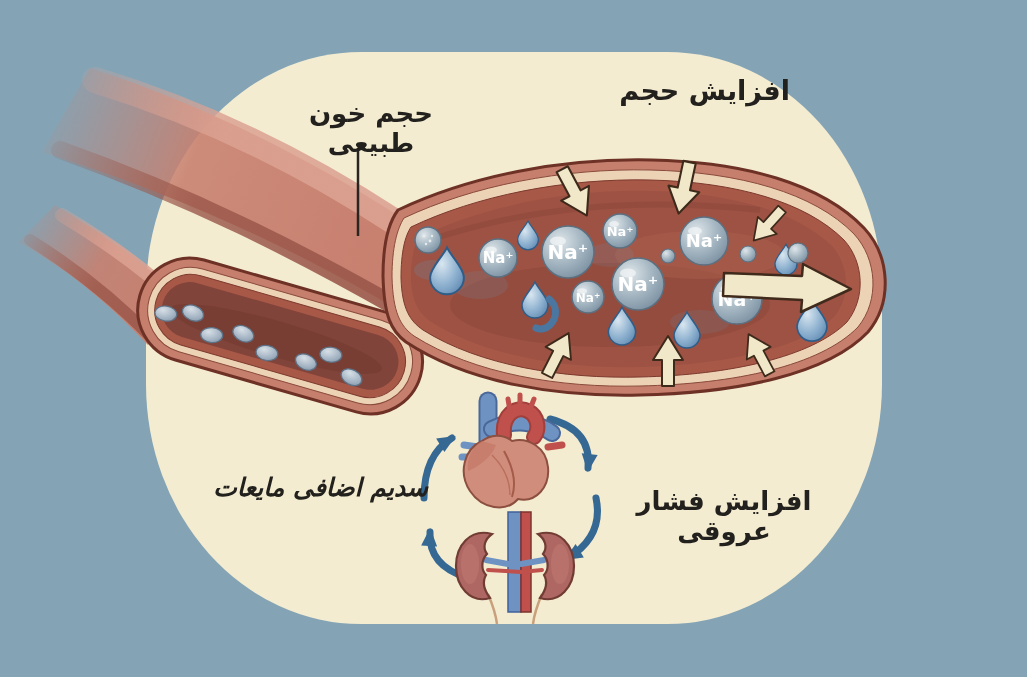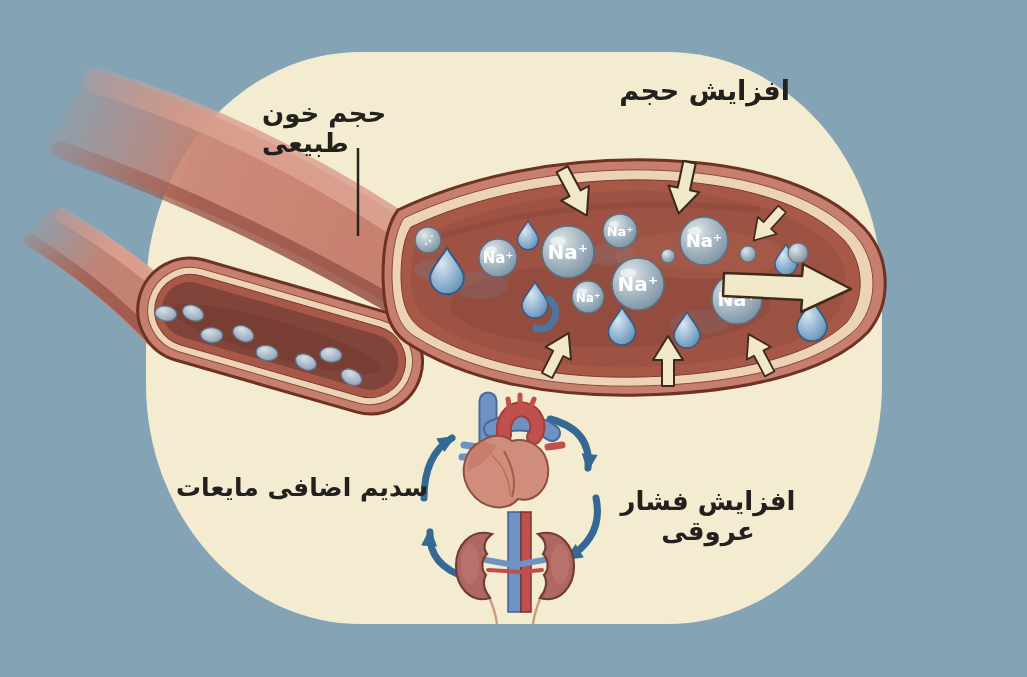--- a/index.html
+++ b/index.html
@@ -5,24 +5,24 @@
   html,body{margin:0;padding:0;background:#84a4b6;}
   .stage{
     position:relative;width:1027px;height:677px;overflow:hidden;
     font-family:"DejaVu Sans",sans-serif;
   }
   .stage svg{position:absolute;left:0;top:0;}
   .cap{
     position:absolute;color:#23211d;font-weight:700;direction:rtl;
     font-family:"DejaVu Sans",sans-serif;
   }
-  .cap-normal{left:262px;top:98px;width:218px;font-size:26px;text-align:left;}
+  .cap-normal{left:262px;top:98px;width:218px;font-size:26px;text-align:center;}
   .cap-increase{left:575px;top:70px;width:215px;font-size:27px;line-height:42px;}
-  .cap-sodium{left:170px;top:468px;width:258px;font-size:25px;text-align:right;line-height:40px;}
-  .cap-vascular{left:582px;top:486px;width:252px;font-size:26px;text-align:center;}
+  .cap-sodium{left:170px;top:468px;width:258px;font-size:25px;text-align:right;line-height:40px;font-style:italic;}
+  .cap-vascular{left:598px;top:486px;width:252px;font-size:26px;text-align:center;}
 </style>
 </head>
 <body>
 
 <div class="stage">
 
 <svg width="1027" height="677" viewBox="0 0 1027 677">
   <defs>
     <linearGradient id="fadeBig" x1="40" y1="100" x2="380" y2="230" gradientUnits="userSpaceOnUse">
       <stop offset="0" stop-color="#c8806f" stop-opacity="0"></stop>

